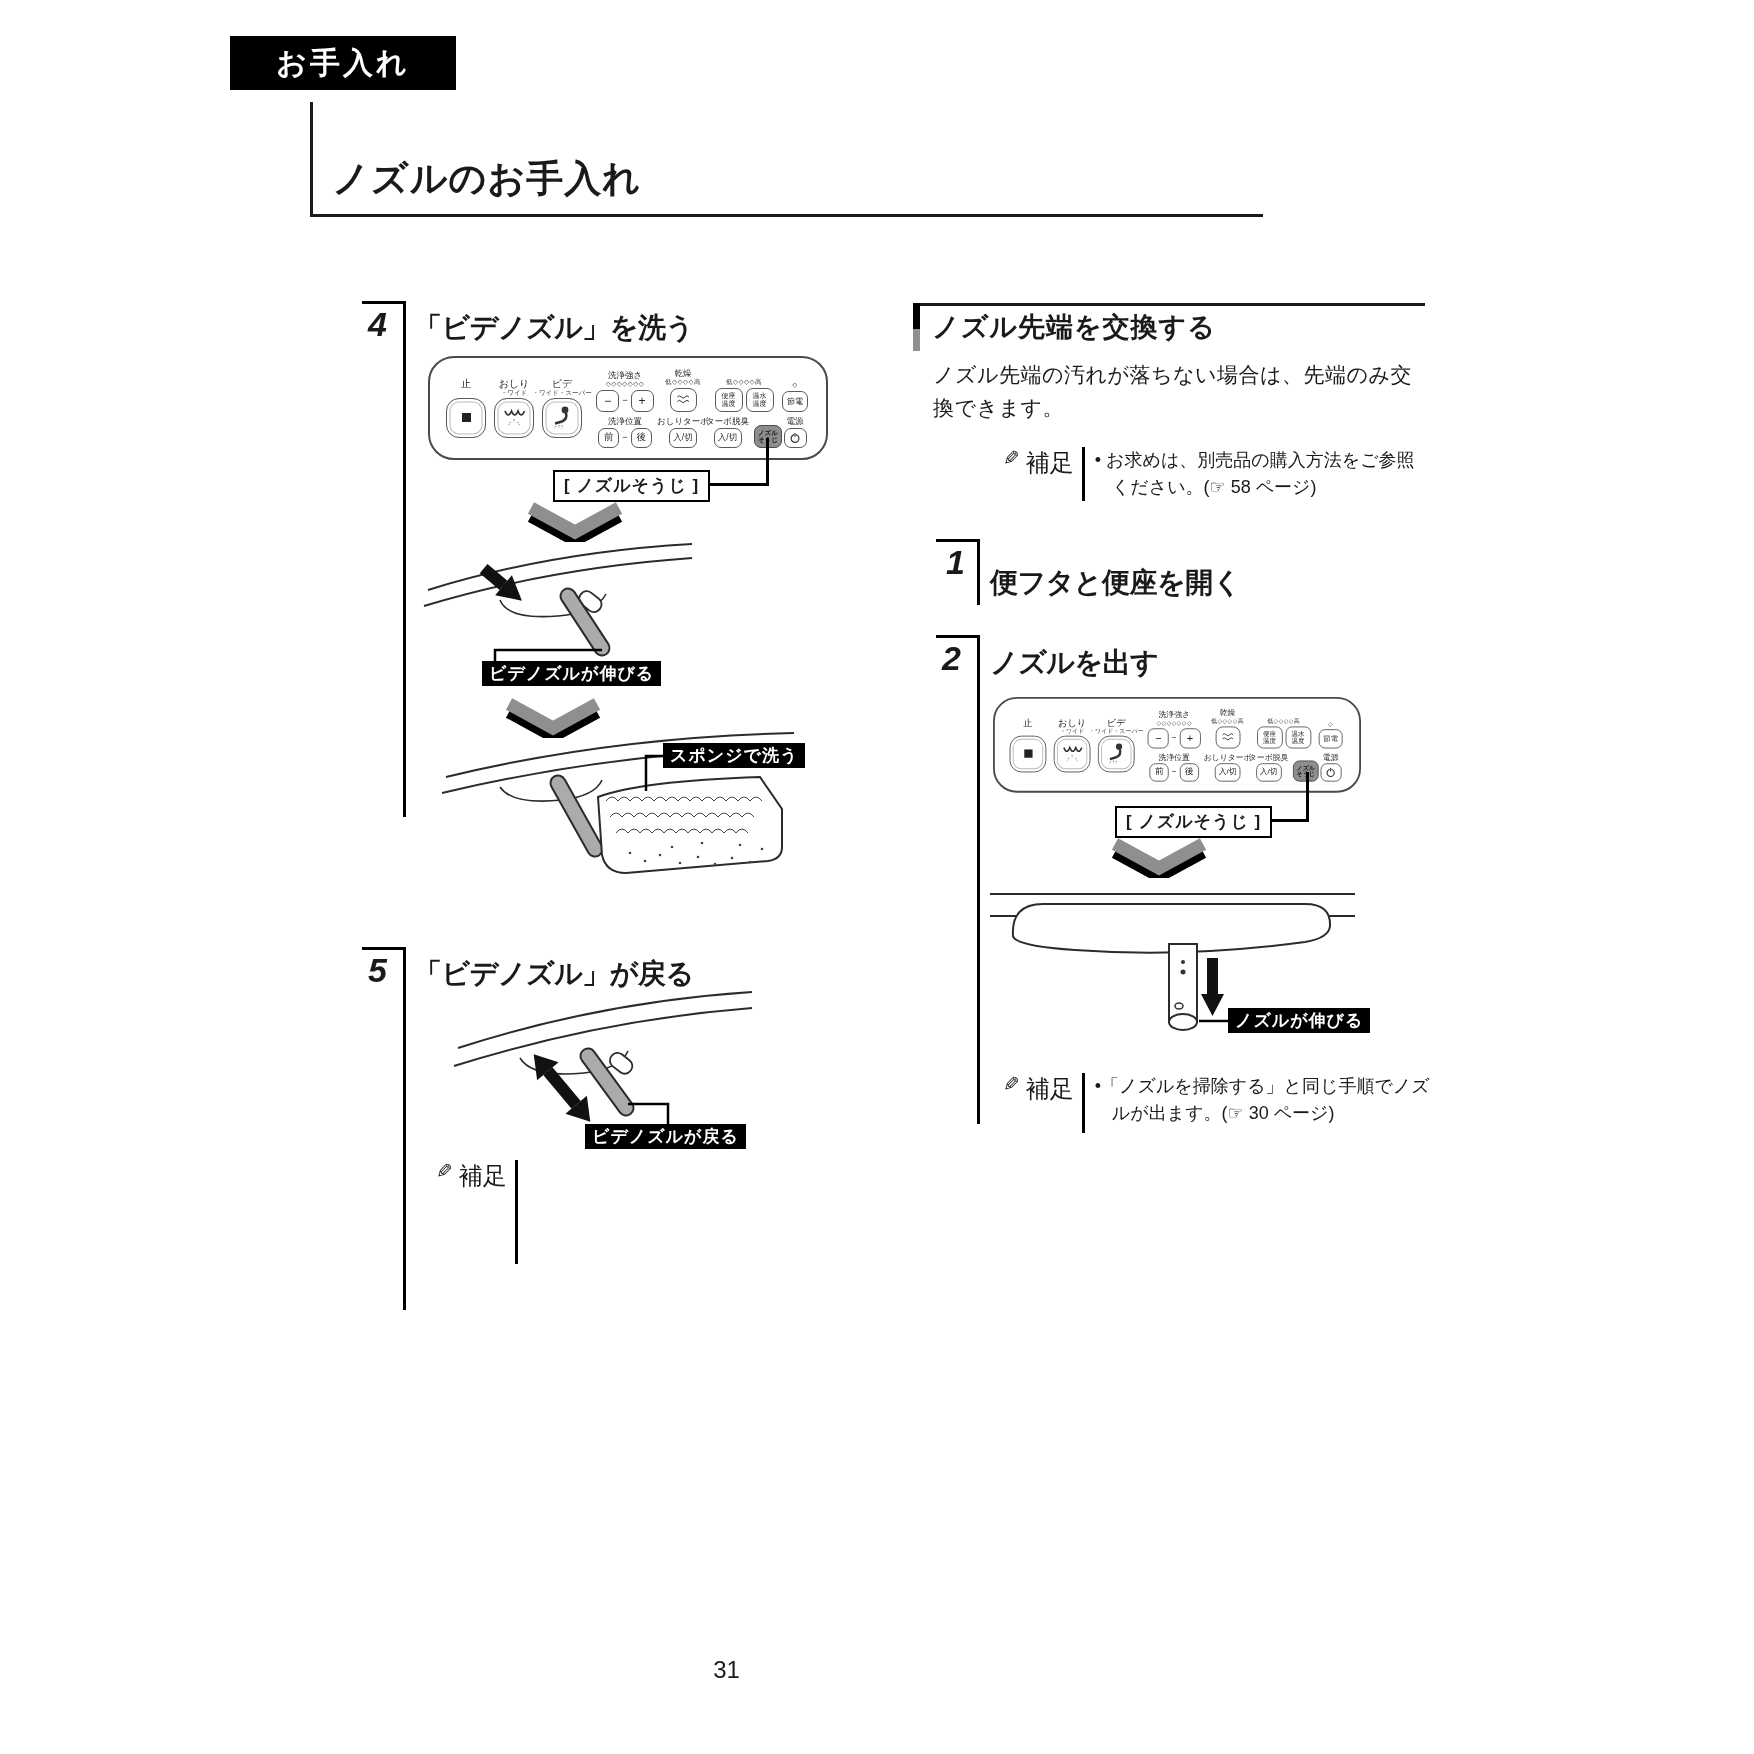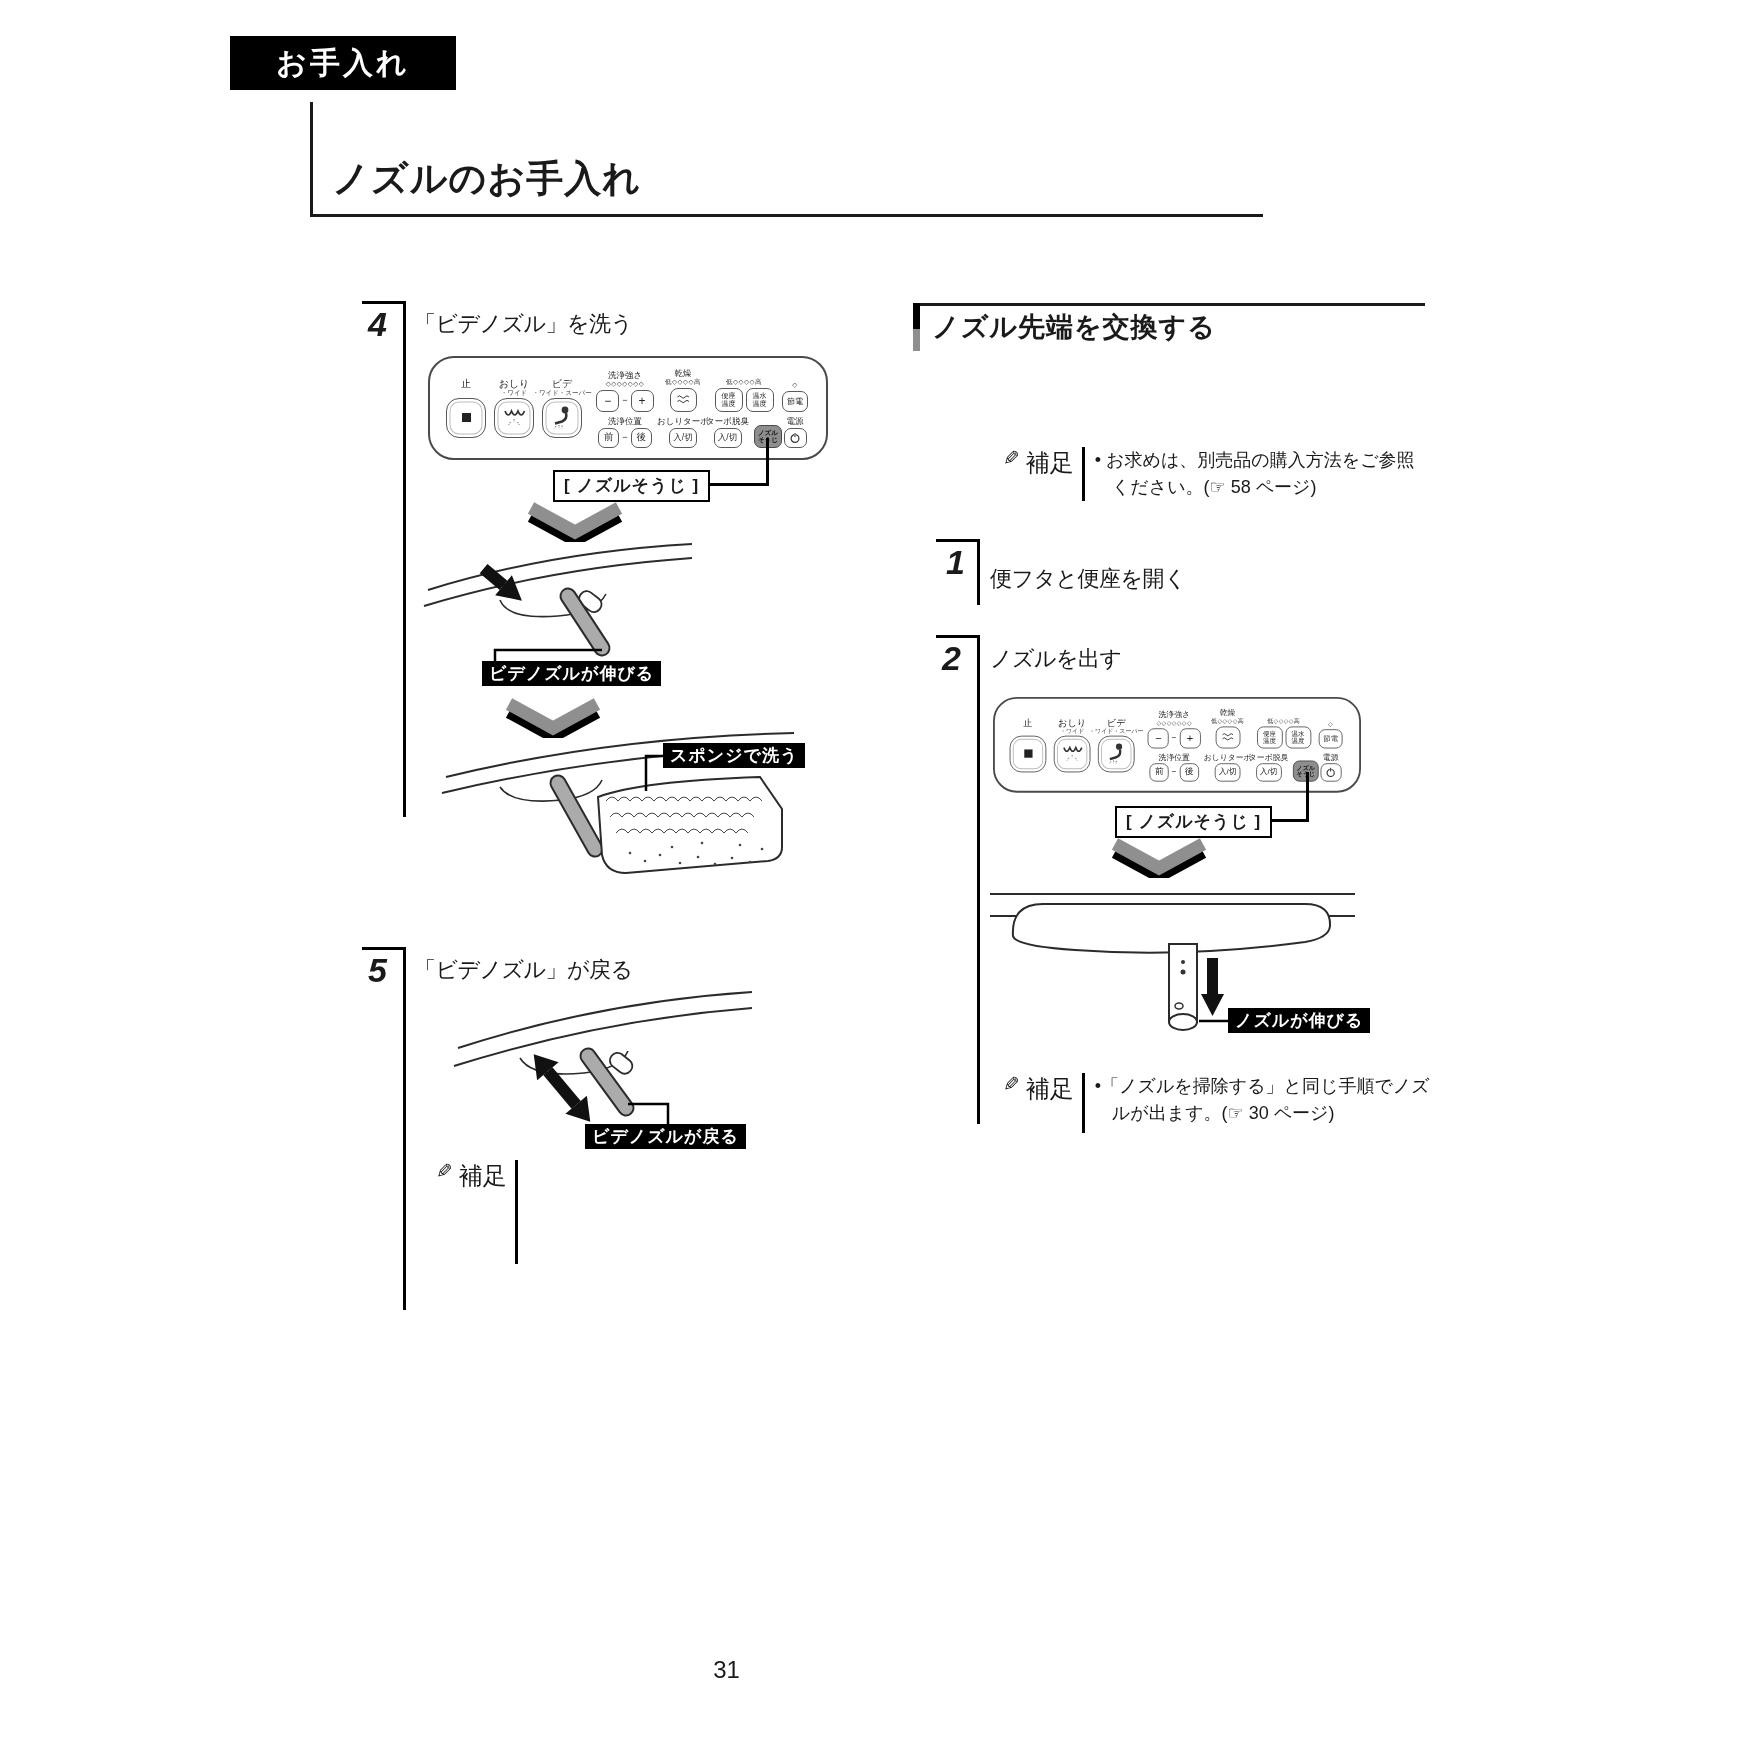--- a/index.html
+++ b/index.html
@@ -11,21 +11,21 @@
   
   #section-tag{left:230px;top:36px;width:226px;height:54px;background:#000;color:#fff;
     display:flex;align-items:center;justify-content:center;font-size:30px;font-weight:bold;letter-spacing:3px;}
   #title-vline{left:310px;top:102px;width:3px;height:114px;background:#1a1a1a;}
   #page-title{left:332px;top:154px;font-size:37px;font-weight:bold;letter-spacing:1px;}
   #title-rule{left:310px;top:214px;width:953px;height:3px;background:#1a1a1a;}
 
   
   .rail{background:#000;}
   .stepnum{font-size:34px;font-weight:bold;font-style:italic;line-height:36px;}
-  .steptitle{font-size:22px;font-weight:normal;letter-spacing:-0.5px;white-space:nowrap;}
+  .steptitle{font-size:28px;font-weight:bold;letter-spacing:-0.5px;white-space:nowrap;}
 
   
   .cpanel{width:400px;height:104px;border:2px solid #4a4a4a;border-radius:26px;background:#fff;
     display:flex;align-items:center;padding:8px 10px 8px 14px;}
   .bigcol{width:44px;margin-right:4px;display:flex;flex-direction:column;align-items:center;}
   .blab{font-size:10px;line-height:10px;white-space:nowrap;}
   .bsub{font-size:6.5px;line-height:7px;height:7px;white-space:nowrap;color:#333;}
   .bigbtn{width:40px;height:40px;border:1.5px solid #5a5a5a;border-radius:13px;margin-top:2px;
     display:flex;align-items:center;justify-content:center;background:#fff;box-shadow:inset 0 0 0 2.5px #fff,inset 0 0 0 3.5px #bbb;}
   .sq{width:9px;height:9px;background:#222;}
@@ -289,20 +289,21 @@
 
   <div class="abs note" style="left:436px;top:1160px;">
     <span class="note-icon">✎</span>
     <span class="note-label">補足</span>
     <div class="note-bar" style="height:104px;"></div>
   </div>
 
   <div class="abs" id="sec-rule"></div>
   <div class="abs" id="sec-bar"></div>
   <div class="abs" id="sec-title">ノズル先端を交換する</div>
+  <div class="abs" id="intro">ノズル先端の汚れが落ちない場合は、先端のみ交換できます。</div>
 
   <div class="abs note" style="left:1003px;top:447px;">
     <span class="note-icon">✎</span>
     <span class="note-label">補足</span>
     <div class="note-bar" style="height:54px;"></div>
     <div class="note-body" style="width:330px;">
       <div class="bullet">• お求めは、別売品の購入方法をご参照ください。(☞ 58 ページ)</div>
     </div>
   </div>
 

